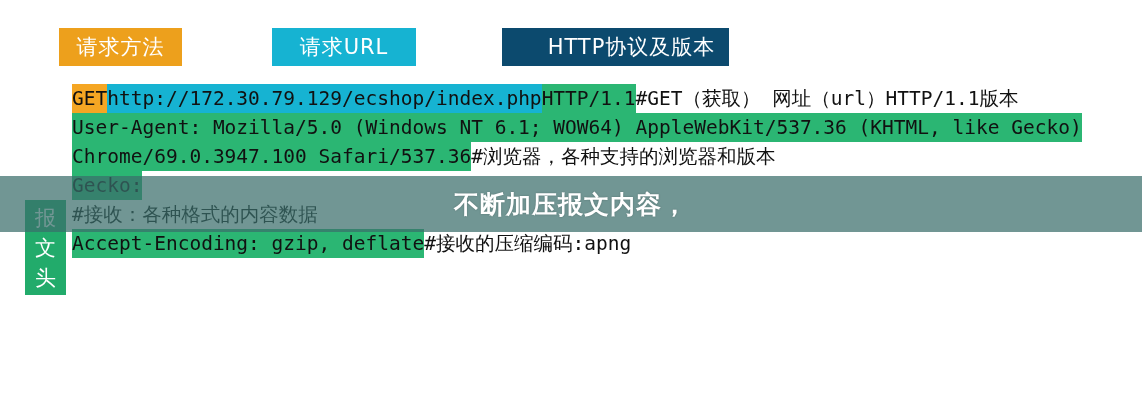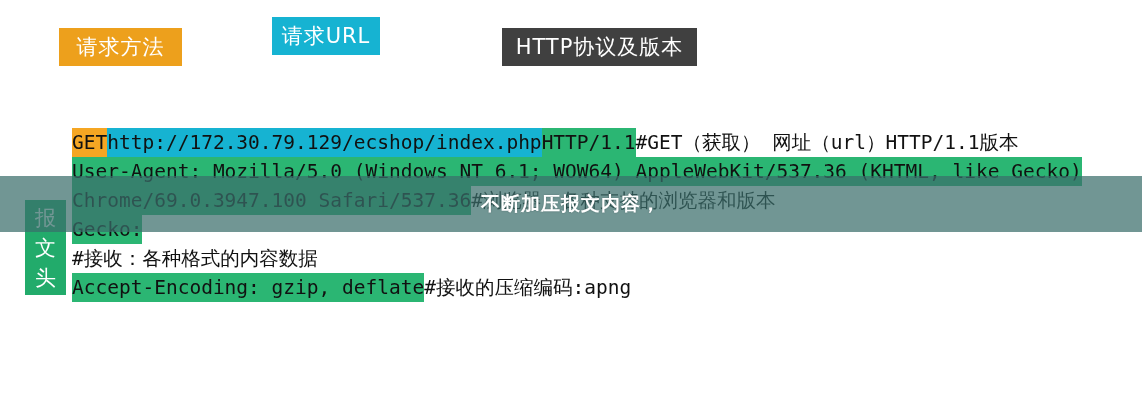--- a/index.html
+++ b/index.html
@@ -24,34 +24,33 @@
     color: #ffffff;
     font-family: "DejaVu Sans", "Liberation Sans", sans-serif;
     font-size: 21px;
     line-height: 38px;
     height: 38px;
     text-align: center;
     white-space: nowrap;
     letter-spacing: 1px;
   }
   #badge-method { left: 52px;  top: 28px; width: 123px; background: #eda01c; margin-left: 7px; }
-  #badge-url    { left: 272px; top: 17px; width: 108px; background: #16b3d2; }
+  #badge-url    { left: 272px; top: 28px; width: 144px; background: #16b3d2; }
   #badge-proto  { left: 502px; top: 28px; width: 195px; background: #77bc40; }
 
   
   .code {
     position: absolute;
     left: 72px;
     top: 84px;
     width: 1062px;
     font-family: "DejaVu Sans Mono", "Liberation Mono", monospace;
     font-size: 19.5px;
     color: #111111;
     white-space: nowrap;
-    margin-top: 44px;
   }
   .line {
     height: 29px;
     line-height: 29px;
     white-space: nowrap;
   }
   .hl-green  { background: #2bb673; }
   .hl-orange { background: #f5a623; }
   .hl-cyan   { background: #16b3d2; }
   .cmt {
@@ -93,36 +92,36 @@
     position: absolute;
     left: 0;
     top: 176px;
     width: 1142px;
     height: 56px;
     display: flex;
     align-items: center;
     justify-content: center;
     color: #ffffff;
     font-family: "DejaVu Sans", "Liberation Sans", sans-serif;
-    font-size: 19px;
+    font-size: 25px;
     font-weight: bold;
     letter-spacing: 1px;
     text-shadow: 0 0 2px rgba(0,0,0,0.25);
   }
 </style>
 </head>
 <body>
 
 <div id="stage">
 
   <div class="badge" id="badge-method" style="background: rgb(237, 160, 28);">请求方法</div>
 
   <div class="badge" id="badge-url" style="background: rgb(22, 179, 210);">请求URL</div>
 
-  <div class="badge" id="badge-proto" style="background: #404040;">HTTP协议及版本</div>
+  <div class="badge" id="badge-proto" style="background: #0c4a6e; padding-left: 32px;">HTTP协议及版本</div>
 
   <div class="code" id="code-block">
       <div class="line"><span class="sp hl-orange">GET</span><span class="sp cmt"> </span><span class="sp hl-cyan">http://172.30.79.129/ecshop/index.php</span><span class="sp cmt"> </span><span class="sp hl-green">HTTP/1.1</span><span class="sp cmt">  #GET（获取）  网址（url）HTTP/1.1版本</span></div>
       <div class="line"><span class="sp hl-green">User-Agent: Mozilla/5.0 (Windows NT 6.1; WOW64) AppleWebKit/537.36 (KHTML, like Gecko)</span></div>
       <div class="line"><span class="sp hl-green">Chrome/69.0.3947.100 Safari/537.36</span><span class="sp cmt">  #浏览器，各种支持的浏览器和版本</span></div>
       <div class="line"><span class="sp hl-green">Gecko:</span></div>
       <div class="line"><span class="sp cmt">        #接收：各种格式的内容数据</span></div>
       <div class="line"><span class="sp hl-green">Accept-Encoding: gzip, deflate</span><span class="sp cmt">  #接收的压缩编码:apng</span></div>
     </div>
 

